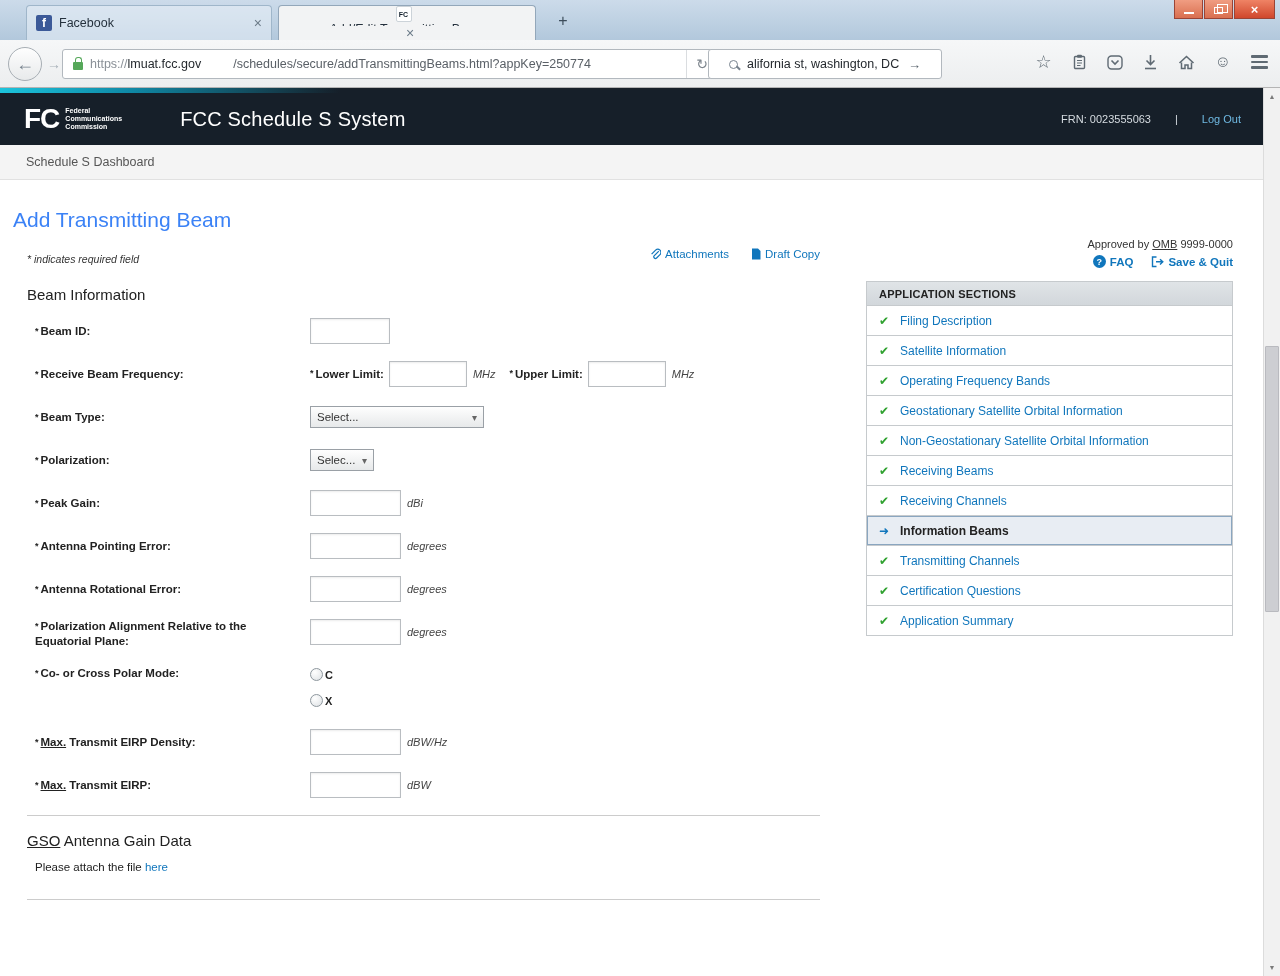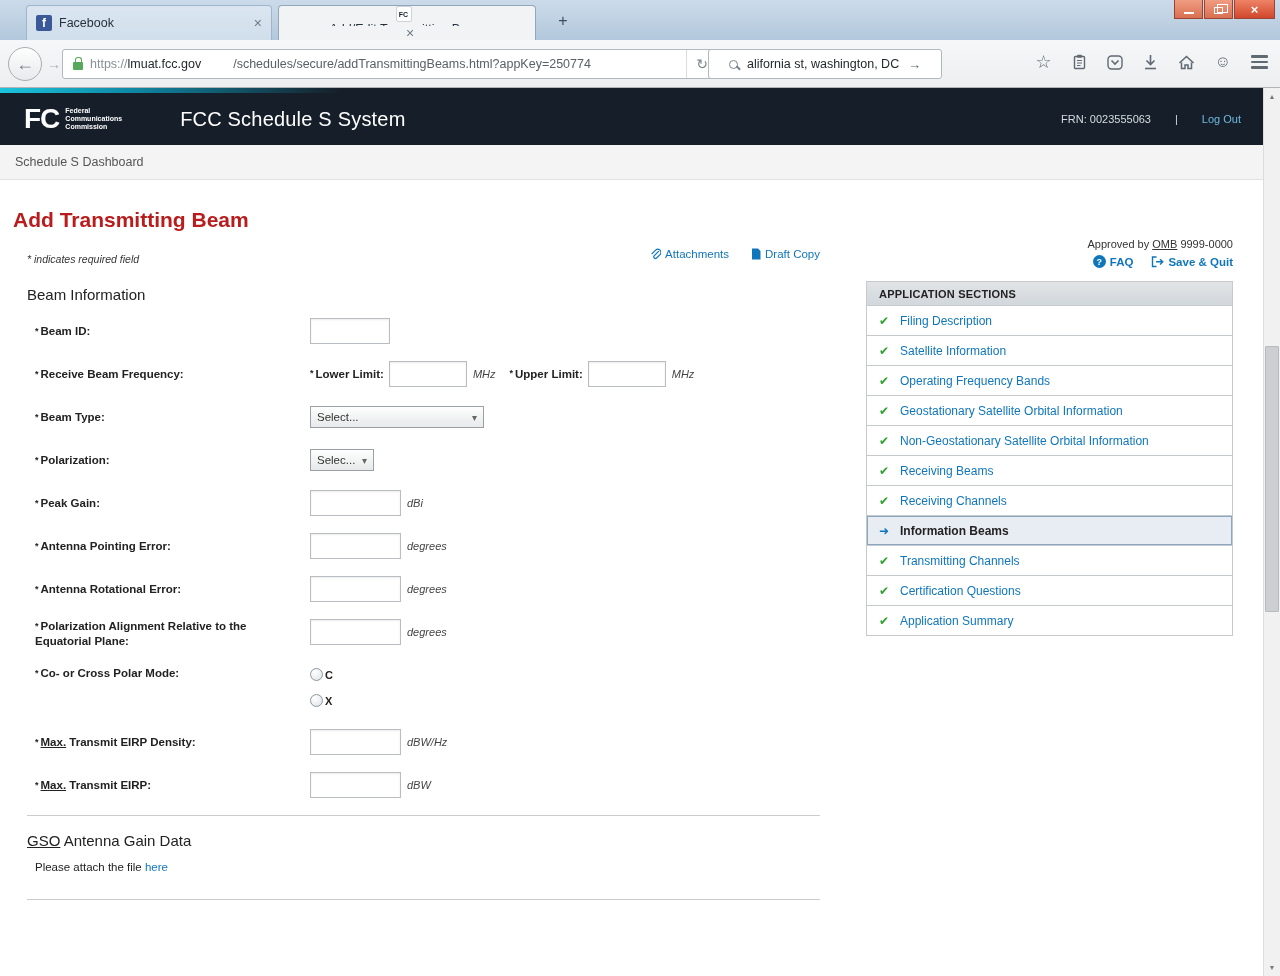--- a/index.html
+++ b/index.html
@@ -67,24 +67,24 @@
   .site-header { height:57px; background:#161f29; }
   .accent-strip { height:5px; background:linear-gradient(to right,#1cc4dc,#0f89a6 130px,#161f29 340px); }
   .header-inner { height:52px; display:flex; align-items:center; padding-left:24px; color:#fff; }
   .fcc-letters { font-size:28px; font-weight:bold; letter-spacing:-1px; line-height:1; }
   .fcc-small { font-size:7px; line-height:8px; margin-left:6px; font-weight:bold; }
   .app-title { font-size:20px; font-weight:400; margin-left:58px; letter-spacing:0.2px; }
   .header-right { margin-left:auto; padding-right:22px; font-size:11px; color:#d6dce1; display:flex; gap:24px; align-items:center; }
   .logout-link { color:#6fb9e2; }
 
   .breadcrumb-bar { height:35px; background:#f4f4f4; border-bottom:1px solid #e1e1e1; display:flex; align-items:center;
-                    padding-left:15px; font-size:12.5px; color:#555; }
+                    padding-left:26px; font-size:12.5px; color:#555; }
 
   .content { position:relative; height:796px; }
-  .page-title { margin:28px 0 0 13px; font-size:21px; font-weight:700; color:#b91c1c; }
+  .page-title { margin:28px 0 0 13px; font-size:21px; font-weight:400; color:#3b82f6; }
   .head-right { position:absolute; top:30px; right:30px; text-align:right; font-size:11px; color:#333; }
   .approved-line { margin-bottom:5px; }
   .head-links { display:flex; gap:18px; justify-content:flex-end; align-items:center; color:#1076bc;
                 font-weight:bold; font-size:11.5px; }
   .head-link { display:flex; align-items:center; gap:4px; }
   .faq-icon { width:13px; height:13px; border-radius:50%; background:#1076bc; color:#fff; font-size:9px;
               display:inline-flex; align-items:center; justify-content:center; font-weight:bold; }
 
   .note-row { display:flex; align-items:center; margin:14px 0 0 27px; width:793px; height:16px; }
   .required-note { font-size:10.5px; font-style:italic; color:#333;margin-top:9px; }

